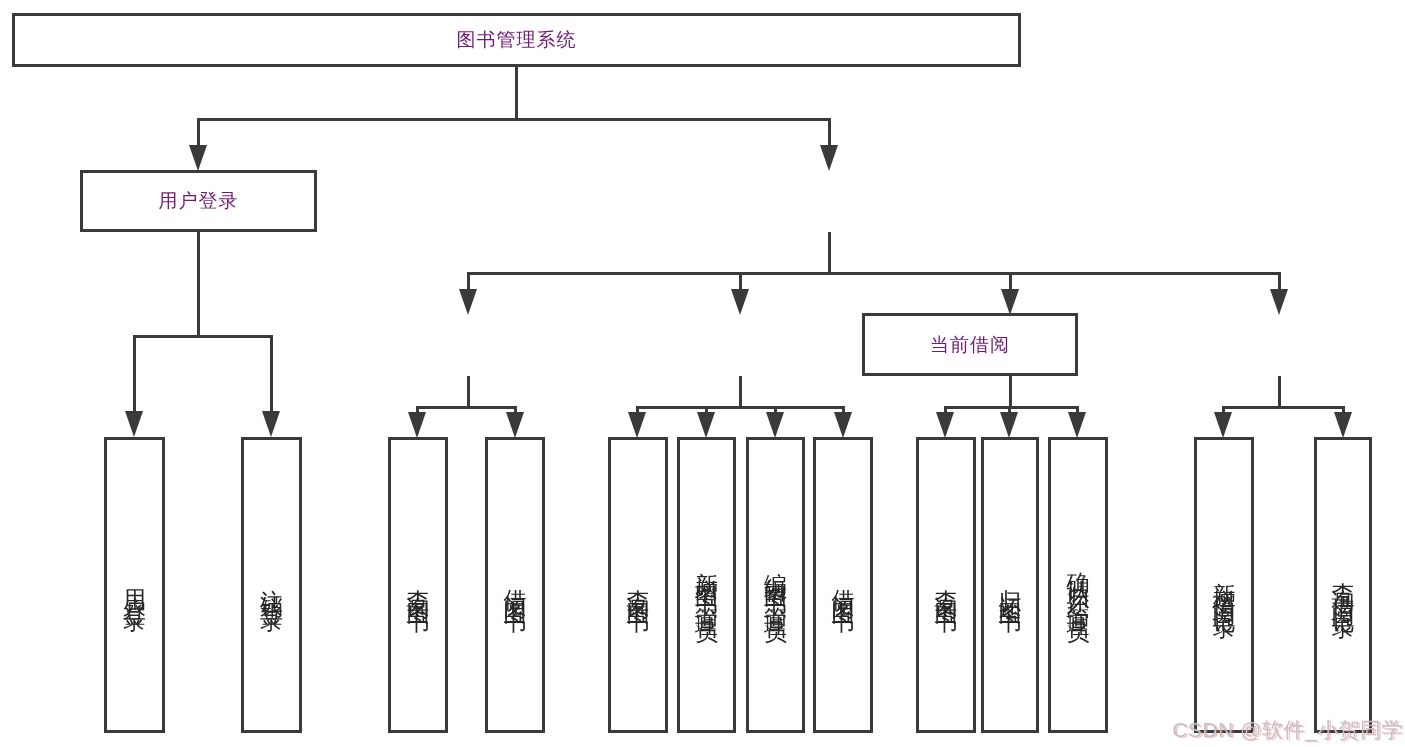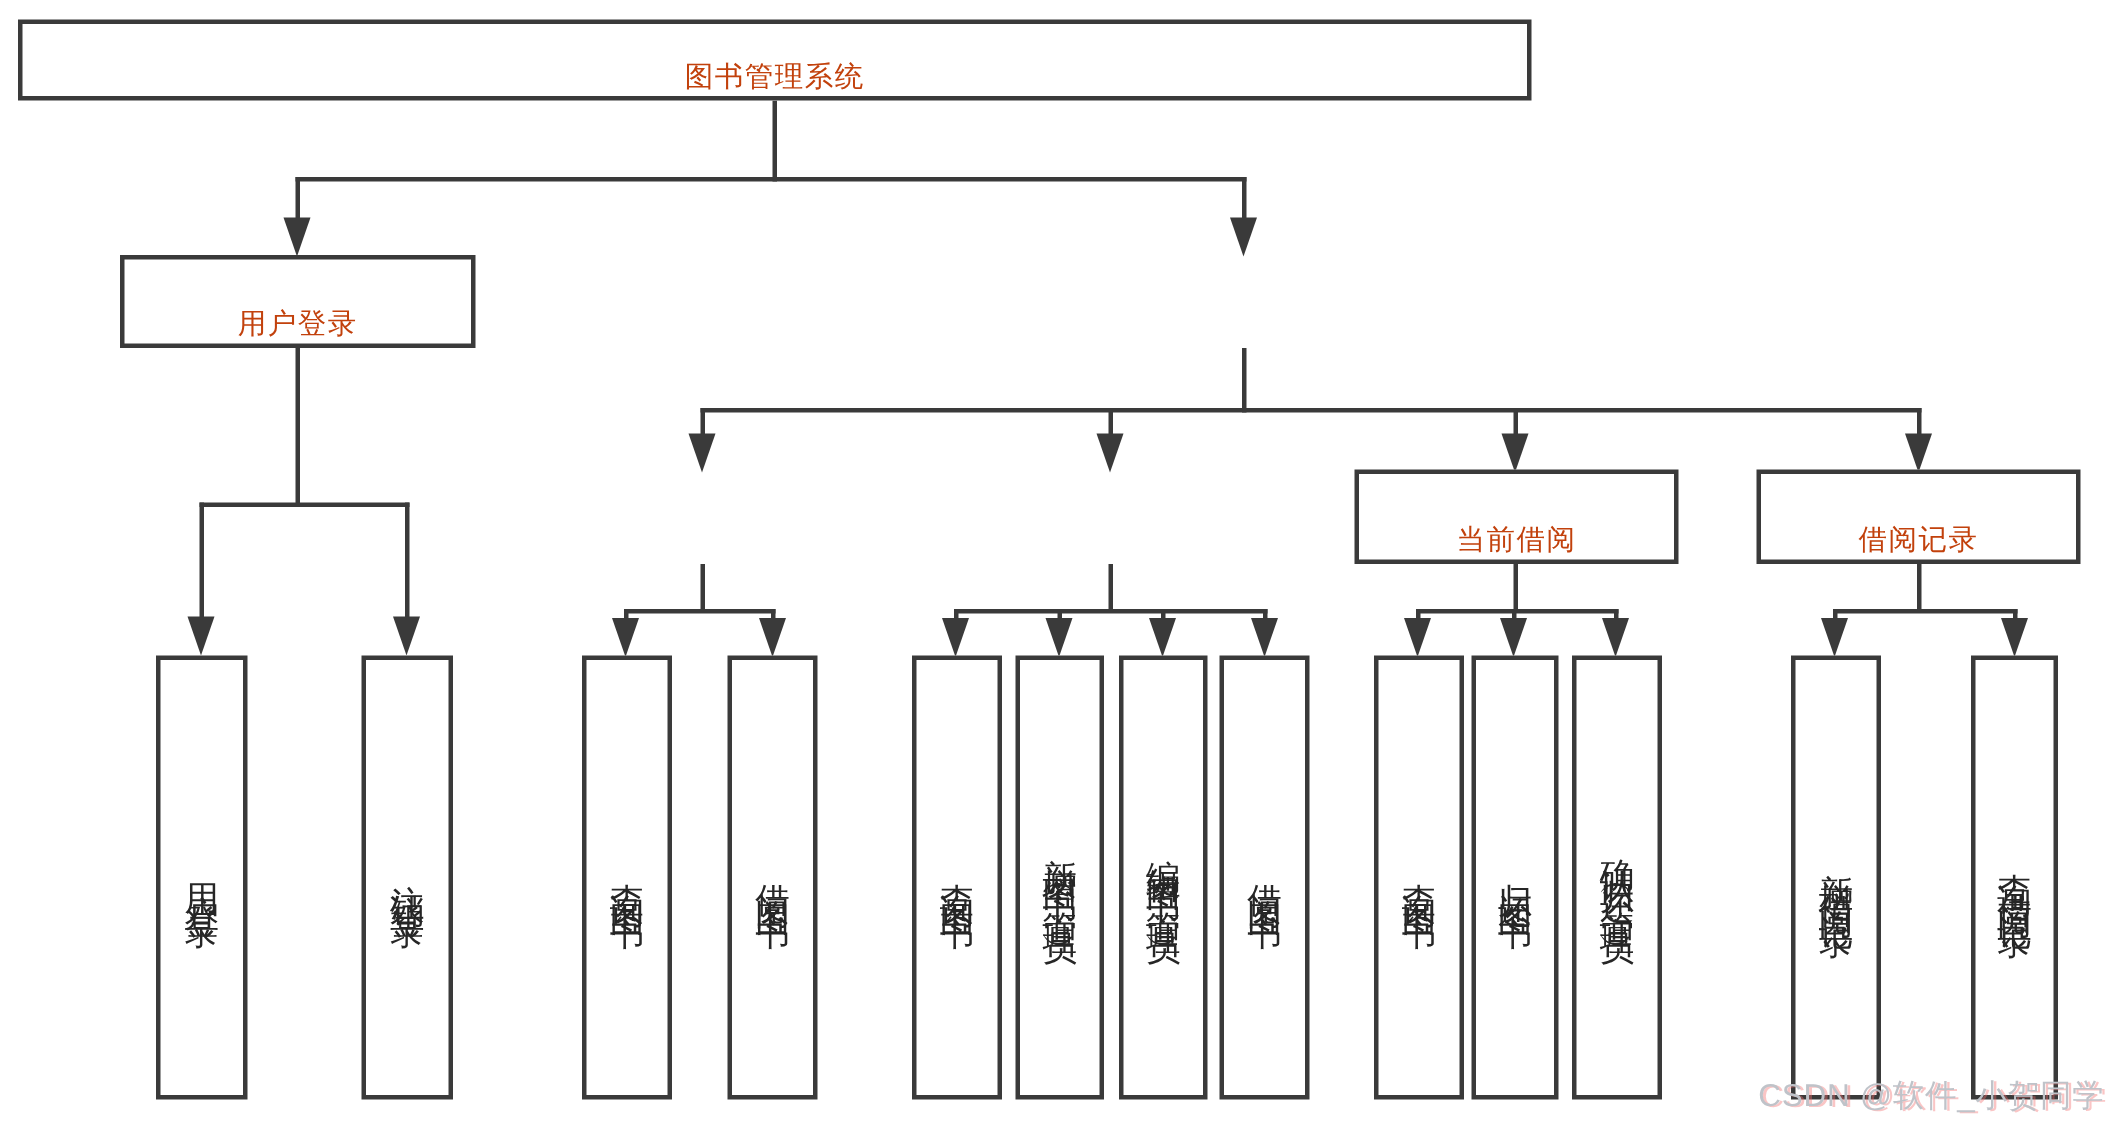--- a/index.html
+++ b/index.html
@@ -8,22 +8,22 @@
     width:1405px;height:747px;
     background:#ffffff;
     font-family:"Liberation Sans","DejaVu Sans",sans-serif;
     overflow:hidden;
   }
   .hnode{
     position:absolute;
     box-sizing:border-box;
     border:3px solid #3a3a3a;
     background:#ffffff;
-    display:flex;align-items:flex-end;justify-content:center;
-    font-size:19px;color:#c2410c;
+    display:flex;align-items:center;justify-content:center;
+    font-size:19px;color:#701a75;
     letter-spacing:1px;
     z-index:2;
   }
   .vnode{
     position:absolute;
     box-sizing:border-box;
     border:3px solid #3a3a3a;
     background:#ffffff;
     display:flex;align-items:center;justify-content:center;
     z-index:2;
@@ -63,27 +63,24 @@
     <span>图书管理系统</span>
   </div>
 
   <div class="hnode" style="left:80px;top:170px;width:237px;height:62px;">
     <span>用户登录</span>
   </div>
 
 
 
 
-  <div class="hnode" style="left:903px;top:313px;width:216px;height:63px;">
+  <div class="hnode" style="left:862px;top:313px;width:216px;height:63px;">
     <span>当前借阅</span>
   </div>
 
-  <div class="hnode" style="left:1171px;top:313px;width:216px;height:63px;">
-    <span>借阅记录</span>
-  </div>
 
   <div class="vnode" style="left:104px;top:437px;width:61px;height:296px;">
     <span class="vtext">用户登录</span>
   </div>
   <div class="vnode" style="left:241px;top:437px;width:61px;height:296px;">
     <span class="vtext">注销登录</span>
   </div>
 
   <div class="vnode" style="left:388px;top:437px;width:60px;height:296px;">
     <span class="vtext">查询图书</span>

